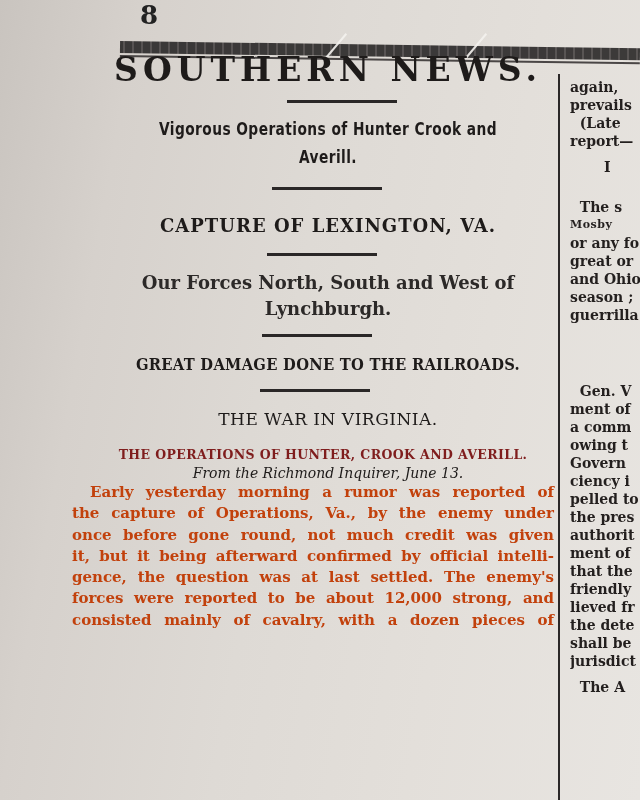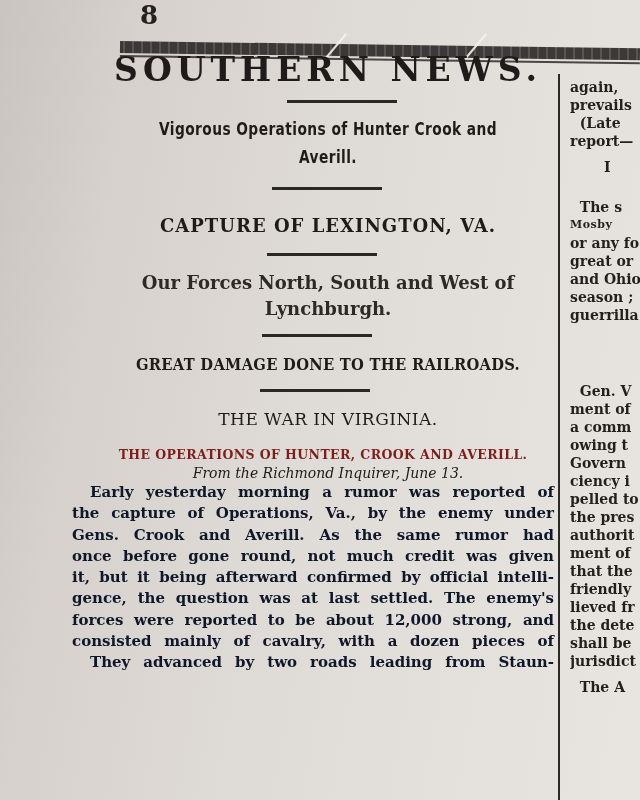--- a/index.html
+++ b/index.html
@@ -76,21 +76,21 @@
       font-size: 12.5px; line-height: 18px; margin: 0 0 0 20px; letter-spacing: 0.4px;
       font-weight: bold; color: #7f1d1d;
     }
     .article-source {
       text-align: center; font-family: "DejaVu Serif", serif;
       font-style: italic; font-size: 14px; line-height: 18px; margin: 0 0 0 30px;
     }
     .article-body {
       font-family: "DejaVu Serif", serif;
       font-size: 15px; line-height: 21.3px; font-weight: bold;
-      text-align: justify; color: #0f172a;
+      text-align: justify; color: #c2410c;
       margin: 0 0 0 0;
     }
     .line { display: block; white-space: nowrap; text-align-last: justify; }
     .line.last { text-align-last: left; }
 
     .side-col {
       position: absolute; left: 570px; top: 78px; width: 90px;
       font-family: "DejaVu Serif", serif; font-weight: bold;
       font-size: 14px; line-height: 18px; color: #231f1e;
       white-space: nowrap; overflow: hidden;
@@ -141,27 +141,25 @@
 
     <div class="short-rule" style="width:110px; margin-top:12px; margin-left:188px;"></div>
 
     <div class="article-title">THE WAR IN VIRGINIA.</div>
     <div class="article-sub">THE OPERATIONS OF HUNTER, CROOK AND AVERILL.</div>
     <div class="article-source">From the Richmond Inquirer, June 13.</div>
 
     <div class="article-body">
       <span class="line" style="padding-left:18px;">Early yesterday morning a rumor was reported of</span>
       <span class="line">the capture of Operations, Va., by the enemy under</span>
-      <span class="line">Gens. Crook and Averill. As the same rumor had</span>
       <span class="line">once before gone round, not much credit was given</span>
       <span class="line">it, but it being afterward confirmed by official intelli-</span>
       <span class="line">gence, the question was at last settled. The enemy's</span>
       <span class="line">forces were reported to be about 12,000 strong, and</span>
       <span class="line">consisted mainly of cavalry, with a dozen pieces of</span>
-      <span class="line" style="padding-left:18px;">They advanced by two roads leading from Staun-</span>
     </div>
   </div>
 
   <div class="side-col">
     <span>again,</span>
     <span>prevails</span>
     <span style="white-space:pre">  (Late</span>
     <span>report—</span>
     <span style="height:8px"></span>
     <span style="white-space:pre">       I</span>

